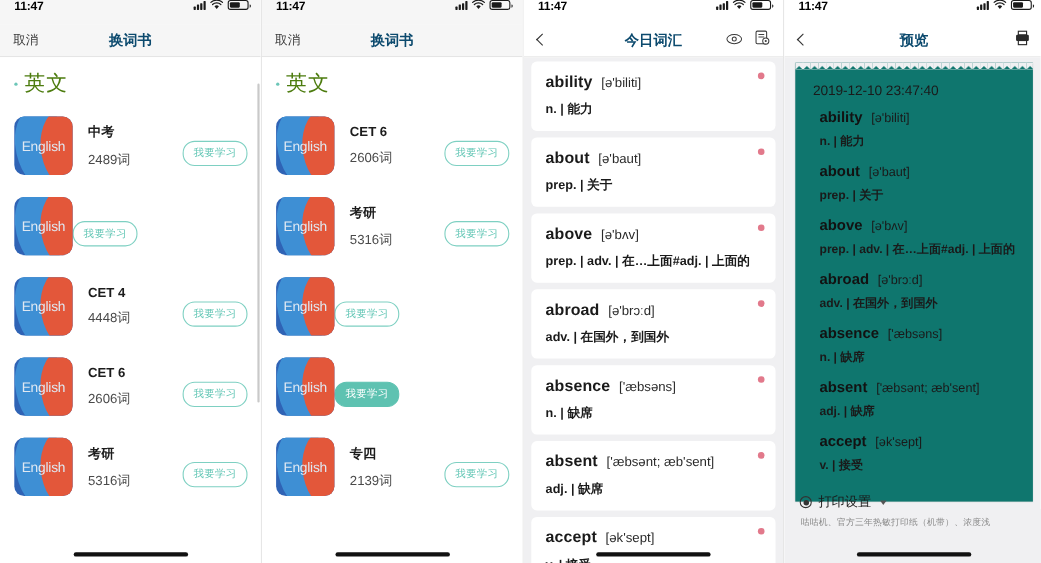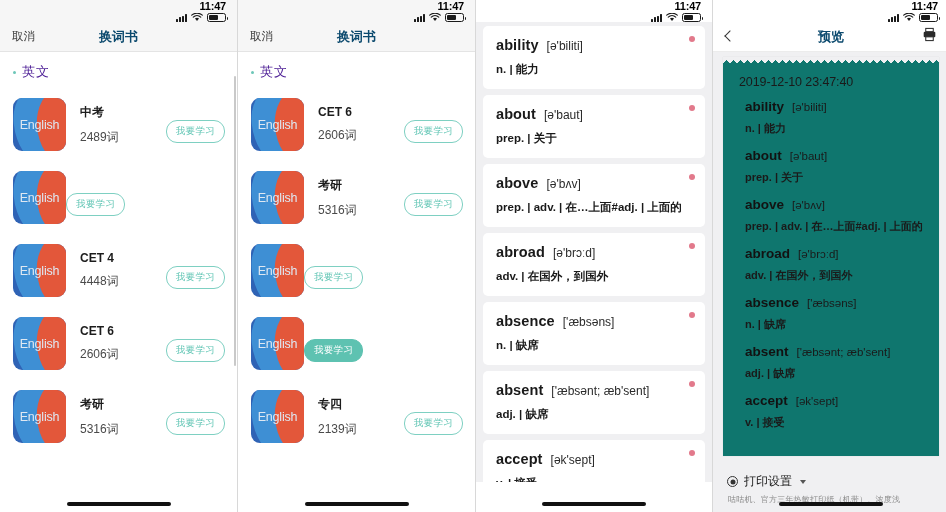--- a/index.html
+++ b/index.html
@@ -29,25 +29,24 @@
     width: 0;
     border-left: 1px solid #d8d8d8;
     height: 512px;
     flex-shrink: 0;
   }
 
   
   .statusbar {
     height: 22px;
     display: flex;
-    align-items: flex-end;
+    align-items: flex-start;
     justify-content: space-between;
     padding: 0 11px 0 13px;
     background: #f6f6f6;
-    flex-direction: column;
   }
   .panel.p3 .statusbar, .panel.p4 .statusbar { background: #ffffff; }
   .status-time {
     font-size: 11px;
     font-weight: bold;
     color: #000;
     letter-spacing: -0.2px;
   }
   .status-icons { display: flex; align-items: flex-end; gap: 4px; }
 
@@ -137,22 +136,22 @@
     align-items: center;
     gap: 6px;
     padding: 11px 0 4px 13px;
   }
   .lang-dot {
     width: 3px; height: 3px;
     border-radius: 50%;
     background: #6cc6b8;
   }
   .lang-text {
-    font-size: 13px;
-    color: #4c1d95;
+    font-size: 19px;
+    color: #4d7c0f;
     letter-spacing: 1px;
   }
 
   
   .book-list { padding: 3px 0 0 0; }
   .book-row {
     display: flex;
     align-items: center;
     padding: 9px 12px 9px 13px;
     min-height: 73px;
@@ -325,21 +324,21 @@
   .pv-def {
     margin-top: 7px;
     font-size: 11px;
     font-weight: bold;
     color: #1a1a1a;
   }
 
   .print-settings {
     position: absolute;
     left: 14px;
-    bottom: 7px;
+    bottom: 32px;
     right: 14px;
   }
   .ps-row { display: flex; align-items: center; gap: 6px; }
   .ps-radio {
     width: 11px; height: 11px;
     border: 1.2px solid #333;
     border-radius: 50%;
     position: relative;
     flex-shrink: 0;
   }
@@ -583,20 +582,41 @@
       <div class="wifi">
         <svg viewBox="0 0 14 10" width="12" height="9">
             <path d="M7 9.2 L4.6 6.3 A3.7 3.7 0 0 1 9.4 6.3 Z" fill="#1a1a1a"></path>
             <path d="M2.6 4.5 A6.5 6.5 0 0 1 11.4 4.5" stroke="#1a1a1a" stroke-width="1.3" fill="none" stroke-linecap="round"></path>
             <path d="M0.8 2.3 A9.3 9.3 0 0 1 13.2 2.3" stroke="#1a1a1a" stroke-width="1.3" fill="none" stroke-linecap="round"></path>
           </svg>
       </div>
       <div class="batt">
           <div class="lvl"></div>
         </div>
+    </div>
+  </div>
+  <div class="navbar">
+    <div class="chev-back"></div>
+    <div class="nav-title">今日词汇</div>
+    <div class="nav-right">
+      <span>
+        <svg width="15" height="11" viewBox="0 0 18 12">
+            <ellipse cx="9" cy="6" rx="8" ry="5" fill="none" stroke="#3a3a3a" stroke-width="1.1"></ellipse>
+            <circle cx="9" cy="6" r="2.2" fill="none" stroke="#3a3a3a" stroke-width="1.1"></circle>
+          </svg>
+      </span>
+      <span>
+        <svg width="14" height="14" viewBox="0 0 16 16">
+            <rect x="1.5" y="1.5" width="11" height="13" rx="1.3" fill="none" stroke="#3a3a3a" stroke-width="1.1"></rect>
+            <line x1="4" y1="5" x2="10" y2="5" stroke="#3a3a3a" stroke-width="1"></line>
+            <line x1="4" y1="7.6" x2="10" y2="7.6" stroke="#3a3a3a" stroke-width="1"></line>
+            <circle cx="11.6" cy="11.8" r="3.2" fill="#fff" stroke="#3a3a3a" stroke-width="1.1"></circle>
+            <circle cx="11.6" cy="11.8" r="1.1" fill="#3a3a3a"></circle>
+          </svg>
+      </span>
     </div>
   </div>
   <div class="cards">
     <div class="wcard">
       <div class="wcard-dot"></div>
       <div class="wcard-head">
         <span class="wcard-word">ability</span>
         <span class="wcard-ipa">[ə'biliti]</span>
       </div>
       <div class="wcard-def">n. | 能力</div>

